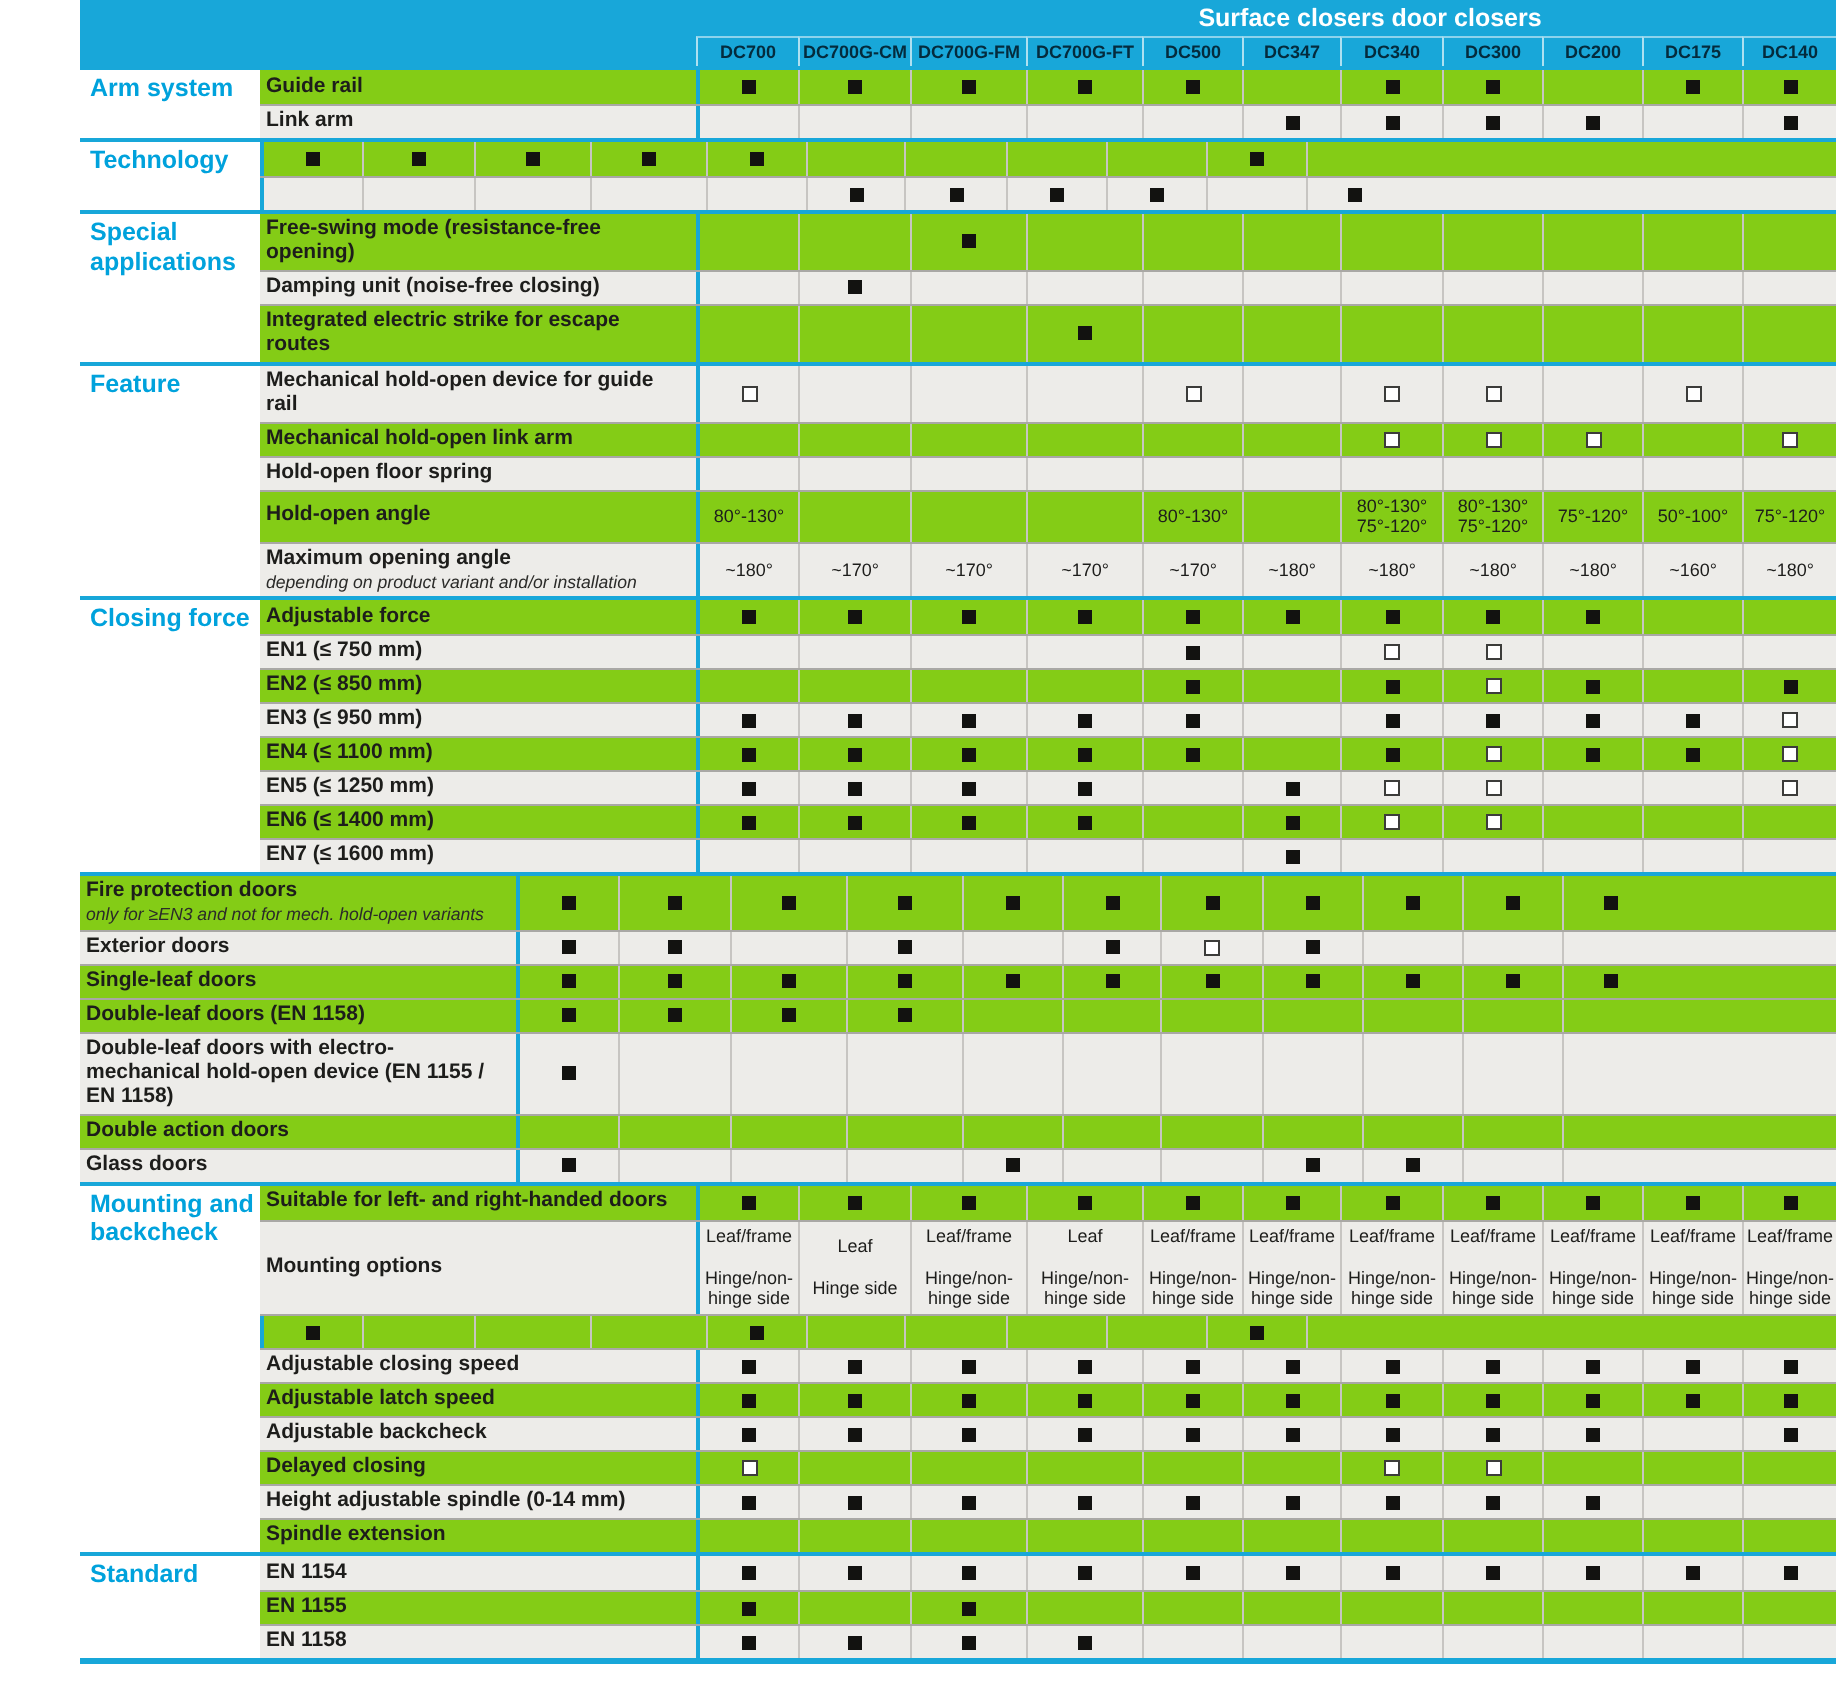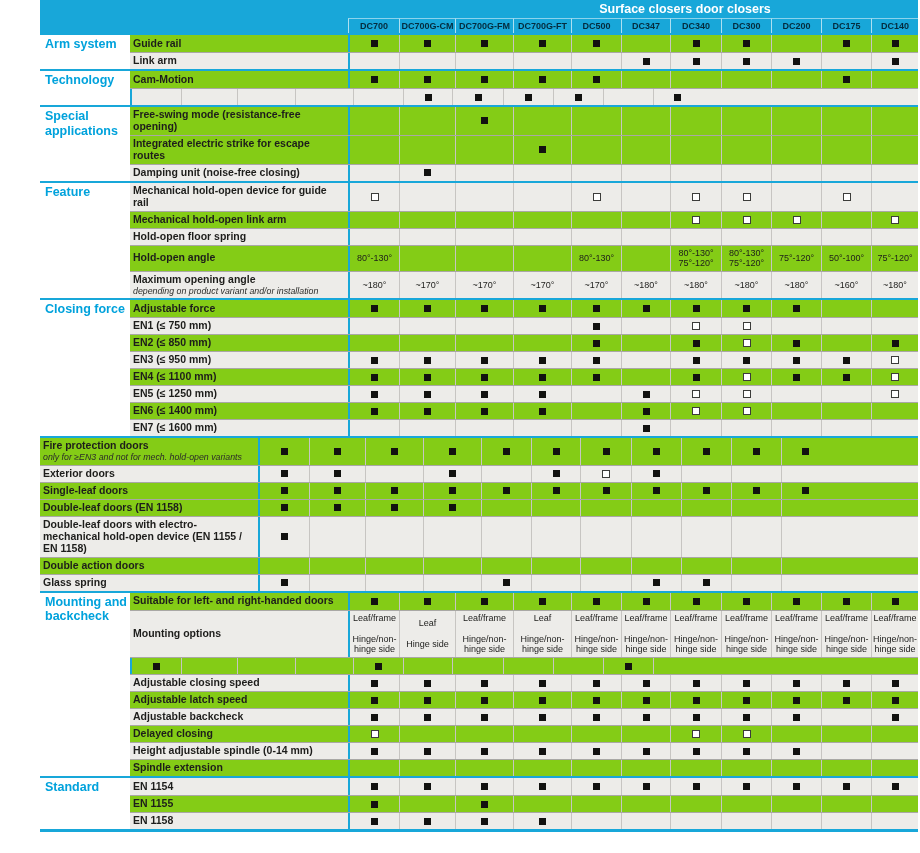--- a/index.html
+++ b/index.html
@@ -141,23 +141,20 @@
             <div class="cell clast" style="width: 47px;">
               <span class="mk f"></span>
             </div>
           </div>
         </div>
       </div>
       <div class="section">
         <div class="sec-label">Technology</div>
         <div class="rows">
           <div class="row">
-            <div class="feat">
-              <div class="feat-main">Cam-Motion</div>
-            </div>
             <div class="cell c0" style="width: 51px;">
               <span class="mk f"></span>
             </div>
             <div class="cell" style="width: 56px;">
               <span class="mk f"></span>
             </div>
             <div class="cell" style="width: 58px;">
               <span class="mk f"></span>
             </div>
             <div class="cell" style="width: 58px;">
@@ -214,48 +211,48 @@
             </div>
             <div class="cell" style="width: 58px;"></div>
             <div class="cell" style="width: 50px;"></div>
             <div class="cell" style="width: 49px;"></div>
             <div class="cell" style="width: 51px;"></div>
             <div class="cell" style="width: 50px;"></div>
             <div class="cell" style="width: 50px;"></div>
             <div class="cell" style="width: 50px;"></div>
             <div class="cell clast" style="width: 47px;"></div>
           </div>
+          <div class="row alt">
+            <div class="feat">
+              <div class="feat-main">Damping unit (noise-free closing)</div>
+            </div>
+            <div class="cell c0" style="width: 51px;"></div>
+            <div class="cell" style="width: 56px;">
+              <span class="mk f"></span>
+            </div>
+            <div class="cell" style="width: 58px;"></div>
+            <div class="cell" style="width: 58px;"></div>
+            <div class="cell" style="width: 50px;"></div>
+            <div class="cell" style="width: 49px;"></div>
+            <div class="cell" style="width: 51px;"></div>
+            <div class="cell" style="width: 50px;"></div>
+            <div class="cell" style="width: 50px;"></div>
+            <div class="cell" style="width: 50px;"></div>
+            <div class="cell clast" style="width: 47px;"></div>
+          </div>
           <div class="row">
             <div class="feat">
               <div class="feat-main">Integrated electric strike for escape routes</div>
             </div>
             <div class="cell c0" style="width: 51px;"></div>
             <div class="cell" style="width: 56px;"></div>
             <div class="cell" style="width: 58px;"></div>
             <div class="cell" style="width: 58px;">
               <span class="mk f"></span>
             </div>
-            <div class="cell" style="width: 50px;"></div>
-            <div class="cell" style="width: 49px;"></div>
-            <div class="cell" style="width: 51px;"></div>
-            <div class="cell" style="width: 50px;"></div>
-            <div class="cell" style="width: 50px;"></div>
-            <div class="cell" style="width: 50px;"></div>
-            <div class="cell clast" style="width: 47px;"></div>
-          </div>
-          <div class="row alt">
-            <div class="feat">
-              <div class="feat-main">Damping unit (noise-free closing)</div>
-            </div>
-            <div class="cell c0" style="width: 51px;"></div>
-            <div class="cell" style="width: 56px;">
-              <span class="mk f"></span>
-            </div>
-            <div class="cell" style="width: 58px;"></div>
-            <div class="cell" style="width: 58px;"></div>
             <div class="cell" style="width: 50px;"></div>
             <div class="cell" style="width: 49px;"></div>
             <div class="cell" style="width: 51px;"></div>
             <div class="cell" style="width: 50px;"></div>
             <div class="cell" style="width: 50px;"></div>
             <div class="cell" style="width: 50px;"></div>
             <div class="cell clast" style="width: 47px;"></div>
           </div>
         </div>
       </div>
@@ -800,21 +797,21 @@
             <div class="cell" style="width: 50px;"></div>
             <div class="cell" style="width: 49px;"></div>
             <div class="cell" style="width: 51px;"></div>
             <div class="cell" style="width: 50px;"></div>
             <div class="cell" style="width: 50px;"></div>
             <div class="cell" style="width: 50px;"></div>
             <div class="cell clast" style="width: 47px;"></div>
           </div>
           <div class="row alt">
             <div class="feat">
-              <div class="feat-main">Glass spring</div>
+              <div class="feat-main">Glass doors</div>
             </div>
             <div class="cell c0" style="width: 51px;">
               <span class="mk f"></span>
             </div>
             <div class="cell" style="width: 56px;"></div>
             <div class="cell" style="width: 58px;"></div>
             <div class="cell" style="width: 58px;"></div>
             <div class="cell" style="width: 50px;">
               <span class="mk f"></span>
             </div>

